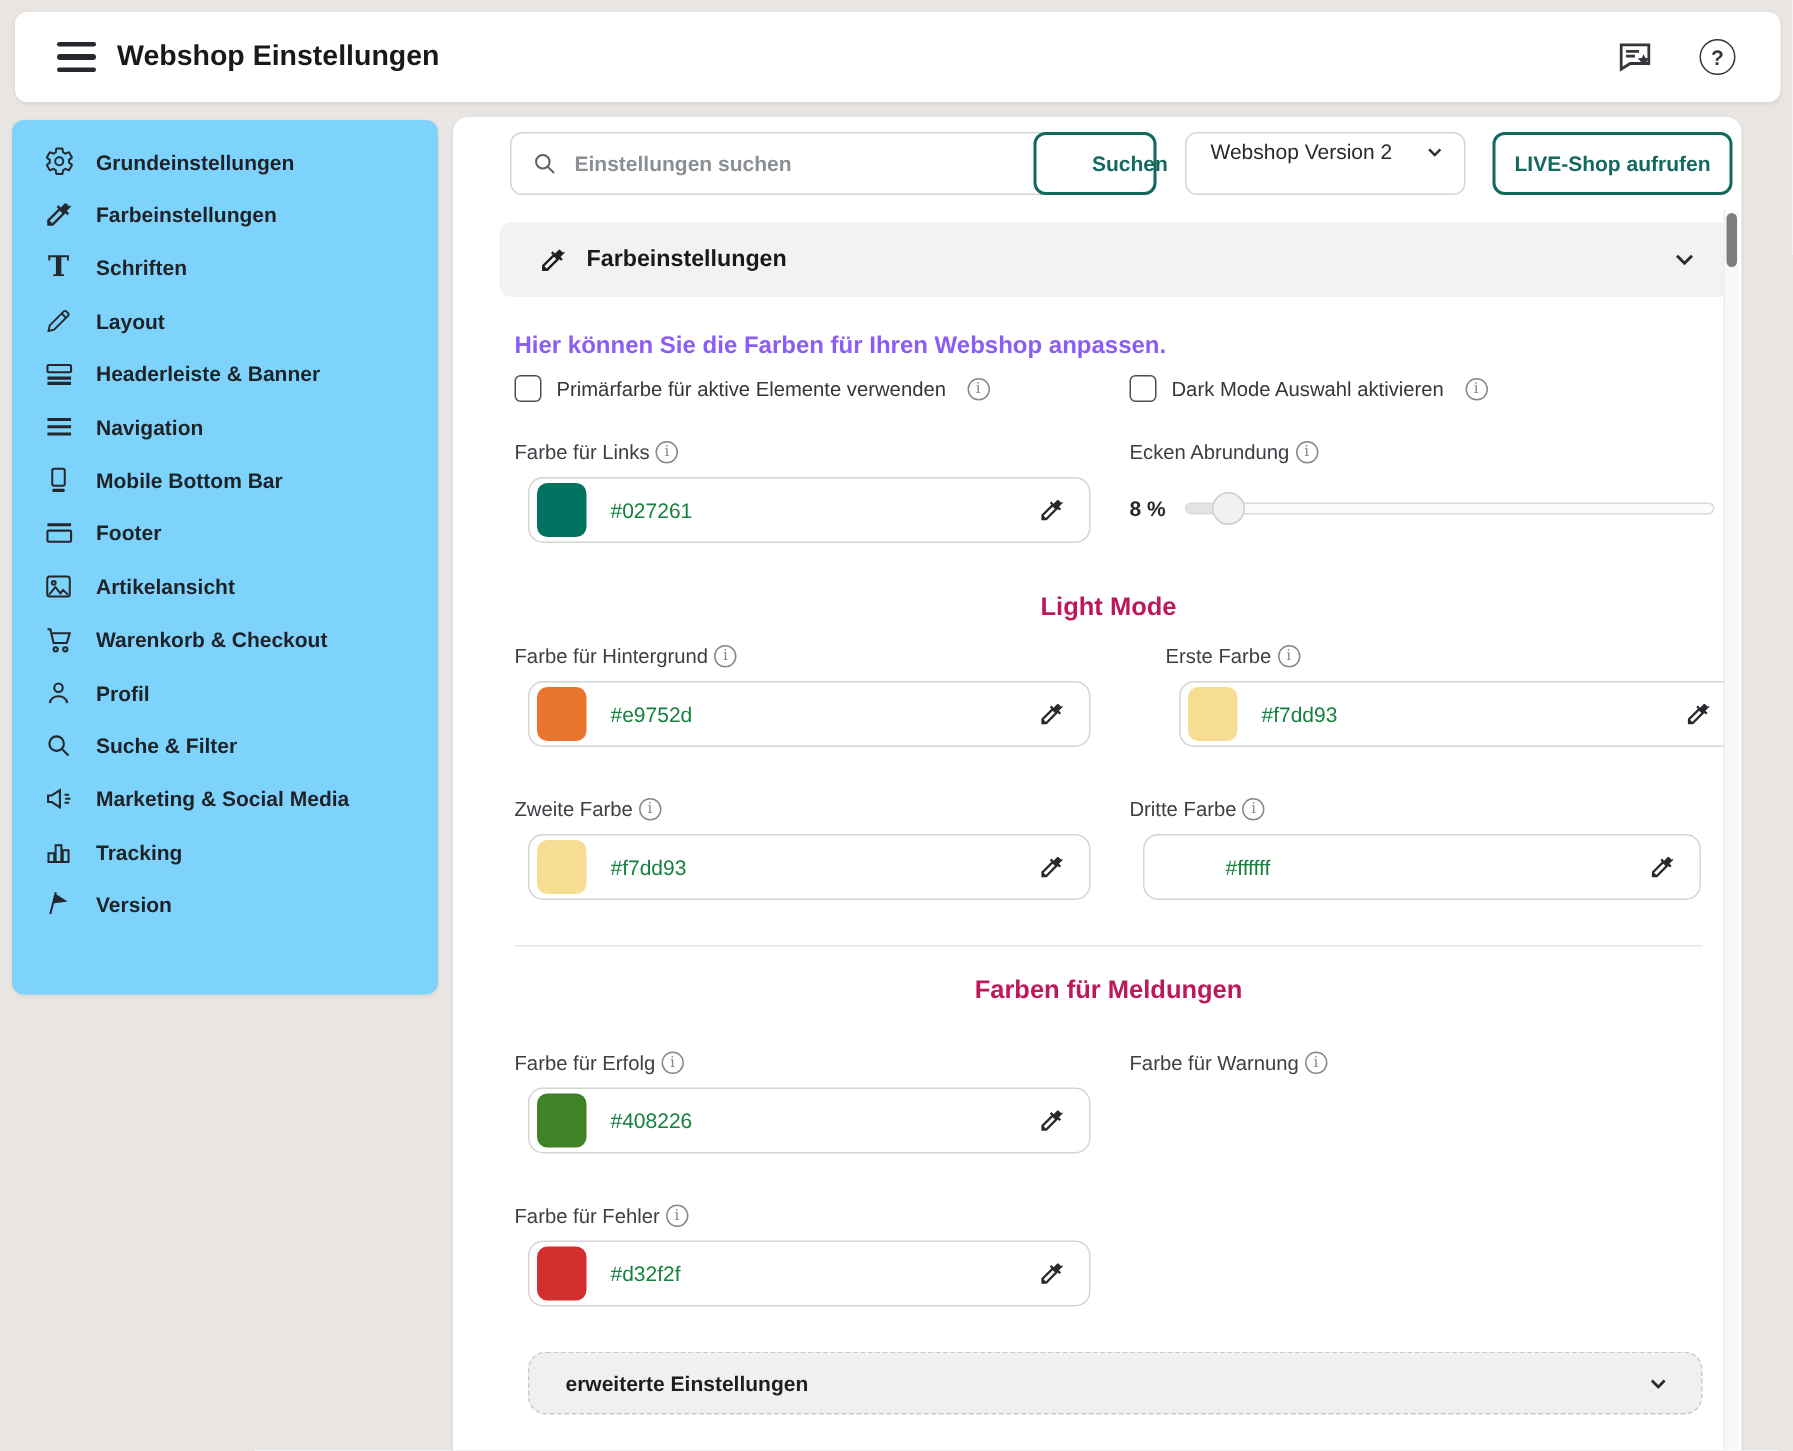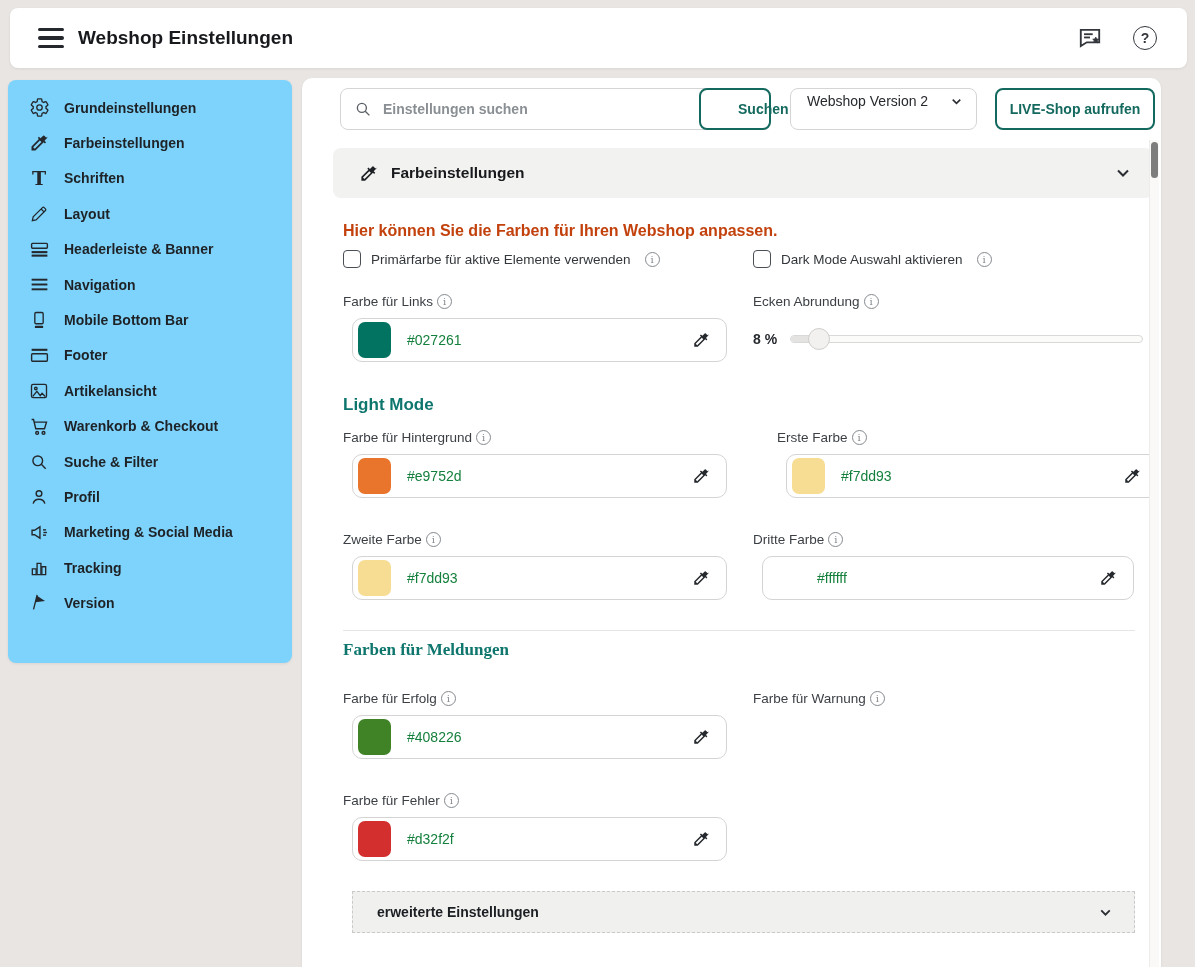--- a/index.html
+++ b/index.html
@@ -32,70 +32,70 @@
            border-radius:10px 10px 0 0; box-shadow:0 1px 3px rgba(0,0,0,.07); }
   .toolbar { height:62px; display:flex; align-items:center; padding-left:38px; }
   .search-group { position:relative; width:431px; height:42px; }
   .search-group input { width:100%; height:42px; border:1px solid #d5d5d5; border-radius:8px;
                         padding:0 80px 0 42px; font-size:14px; color:#33373b; outline:none;
                         font-family:"Liberation Sans", sans-serif;font-weight:bold; }
   .search-group input::placeholder { color:#8a8f94; }
   .search-ic { position:absolute; left:14px; top:12px; color:#5a5f64; }
   .btn-outline { background:#fff; border:2px solid #14695e; color:#14695e; font-weight:700;
                  font-size:14px; border-radius:8px; cursor:pointer; font-family:"Liberation Sans", sans-serif; }
-  .search-btn { position:absolute; right:0; top:0; height:42px; width:72px;padding-left:37px; }
+  .search-btn { position:absolute; right:0; top:0; height:42px; width:82px;padding-left:37px; }
   .version-select { margin-left:19px; width:187px; height:42px; border:1px solid #d5d5d5; border-radius:8px;
                     display:flex; align-items:center; padding:0 12px 16px 16px; font-size:14px; color:#26292d; cursor:pointer; }
   .version-select .val { flex:1; }
   .live-btn { margin-left:18px; width:160px; height:42px; }
 
   
   .scroll-area { height:827px; overflow:hidden; }
   .sb-track { position:absolute; right:2px; top:62px; bottom:0; width:10px; background:#faf9f7;
               border-left:1px solid #ececea; }
   .sb-thumb { position:absolute; right:3px; top:64px; width:7px; height:36px; background:#7d7d7d; border-radius:4px; cursor:pointer; }
 
   
   .section-bar { margin:8px 8px 0 31px; width:820px; height:50px; background:#f2f2f0; border-radius:8px;
                  display:flex; align-items:center; padding:0 20px 0 26px; cursor:pointer; }
   .section-bar .ttl { margin-left:13px; font-size:15.5px; font-weight:700; color:#17191c; flex:1; }
   .chev { color:#2a2d31; }
 
   
   .content { margin-left:41px; width:792px; }
-  .intro { margin-top:24px; font-size:16px; font-weight:700; color:#c2410c; }
+  .intro { margin-top:24px; font-size:16px; font-weight:700; color:#8b5cf6; }
   .cb-row { margin-top:10px; display:grid; grid-template-columns:410px 1fr; }
   .cb-item { display:flex; align-items:center; gap:10px; }
   .cb-box { width:18px; height:18px; border:1.6px solid #4a4f55; border-radius:4px; background:#fff; cursor:pointer; flex:none; }
   .cb-lbl { font-size:13.5px; color:#33373b; }
   .info { width:15px; height:15px; border:1.2px solid #85898e; border-radius:50%; color:#85898e;
           font-size:10px; display:inline-flex; align-items:center; justify-content:center; flex:none;
           font-family:"DejaVu Serif", serif; cursor:pointer; margin-left:4px; }
   .grid-row { display:grid; grid-template-columns:410px 1fr; }
   .field-label { height:18px; display:flex; align-items:center; font-size:13.5px; color:#3c4045; margin-bottom:8px; }
   .color-field { margin-left:9px; width:375px; height:44px; border:1px solid #d4d4d4; border-radius:10px;
                  display:flex; align-items:center; background:#fff; cursor:text; }
   .col2 .color-field { width:372px; }
   .swatch { width:33px; height:36px; border-radius:7px; margin-left:5px; flex:none; }
   .hex { margin-left:16px; font-size:14px; color:#15803d; flex:1; }
   .dropper { margin-right:16px; color:#26292d; cursor:pointer; }
-  .h3 { font-size:17px; font-weight:700; color:#0f766e; line-height:22px; }
+  .h3 { font-size:17px; font-weight:700; color:#be185d; line-height:22px;text-align:center; }
   .slider-row { margin-top:21px; display:flex; align-items:center; }
   .pct { font-size:14px; font-weight:600; color:#26292d; width:37px; }
   .slider-track { position:relative; width:353px; height:8px; background:#fbfbfa; border:1px solid #d9d9d8; border-radius:5px; cursor:pointer; }
   .slider-fill { position:relative; height:100%; background:#e4e3e1; border-radius:5px 0 0 5px; }
   .slider-thumb { position:absolute; right:-11px; top:-8px; width:22px; height:22px; border-radius:50%;
                   background:#f2f1f0; border:1px solid #cfcecd; cursor:grab; }
   .divider { margin-top:30px; border-top:1px solid #e6e6e4; }
   .advanced-bar { margin-top:30px; margin-left:9px; width:783px; height:42px; background:#f0f0ee;
-                  border:1px dashed #c9c9c7; border-radius:0; display:flex; align-items:center;
+                  border:1px dashed #c9c9c7; border-radius:12px; display:flex; align-items:center;
                   padding:0 20px 0 24px; cursor:pointer; }
   .advanced-bar .ttl { font-size:14px; font-weight:700; color:#1b1e22; flex:1; }
 
-  .mt12{margin-top:12px;gap:24px;} .mt18{margin-top:8px;font-family:Liberation Serif, serif;} .mt24{margin-top:24px;}
+  .mt12{margin-top:12px;gap:24px;} .mt18{margin-top:18px;} .mt24{margin-top:24px;}
   .mt28{margin-top:28px;} .mt32{margin-top:32px;}
 </style>
 </head>
 <body>
 
 <header class="topbar">
   <button class="hamburger">
       <span></span>
       <span></span>
       <span></span>
@@ -203,34 +203,34 @@
           <path d="M3 4h2.2l2.5 10.5h10L20 7H6"></path>
           <circle cx="9.3" cy="19.3" r="1.6"></circle>
           <circle cx="16.6" cy="19.3" r="1.6"></circle>
         </svg>
       </span>
     <span class="lbl">Warenkorb &amp; Checkout</span>
   </div>
   <div class="side-item">
     <span class="ic">
         <svg width="20" height="20" viewBox="0 0 24 24" fill="none" stroke="currentColor" stroke-width="1.7">
+          <circle cx="12" cy="7.8" r="3.4"></circle>
+          <path d="M5 20c.8-3.6 3.5-5.4 7-5.4s6.2 1.8 7 5.4"></path>
+        </svg>
+      </span>
+    <span class="lbl">Profil</span>
+  </div>
+  <div class="side-item">
+    <span class="ic">
+        <svg width="20" height="20" viewBox="0 0 24 24" fill="none" stroke="currentColor" stroke-width="1.7">
           <circle cx="10.5" cy="10.5" r="5.8"></circle>
           <line x1="14.8" y1="14.8" x2="20" y2="20"></line>
         </svg>
       </span>
     <span class="lbl">Suche &amp; Filter</span>
-  </div>
-  <div class="side-item">
-    <span class="ic">
-        <svg width="20" height="20" viewBox="0 0 24 24" fill="none" stroke="currentColor" stroke-width="1.7">
-          <circle cx="12" cy="7.8" r="3.4"></circle>
-          <path d="M5 20c.8-3.6 3.5-5.4 7-5.4s6.2 1.8 7 5.4"></path>
-        </svg>
-      </span>
-    <span class="lbl">Profil</span>
   </div>
   <div class="side-item">
     <span class="ic">
         <svg width="21" height="21" viewBox="0 0 24 24" fill="none" stroke="currentColor" stroke-width="1.6">
           <path d="M3.5 9.5v5h2.8l6.2 4V5.5l-6.2 4z"></path>
           <line x1="16" y1="9" x2="19.5" y2="9"></line>
           <line x1="16.5" y1="12" x2="20.5" y2="12"></line>
           <line x1="16" y1="15" x2="19.5" y2="15"></line>
         </svg>
       </span>

